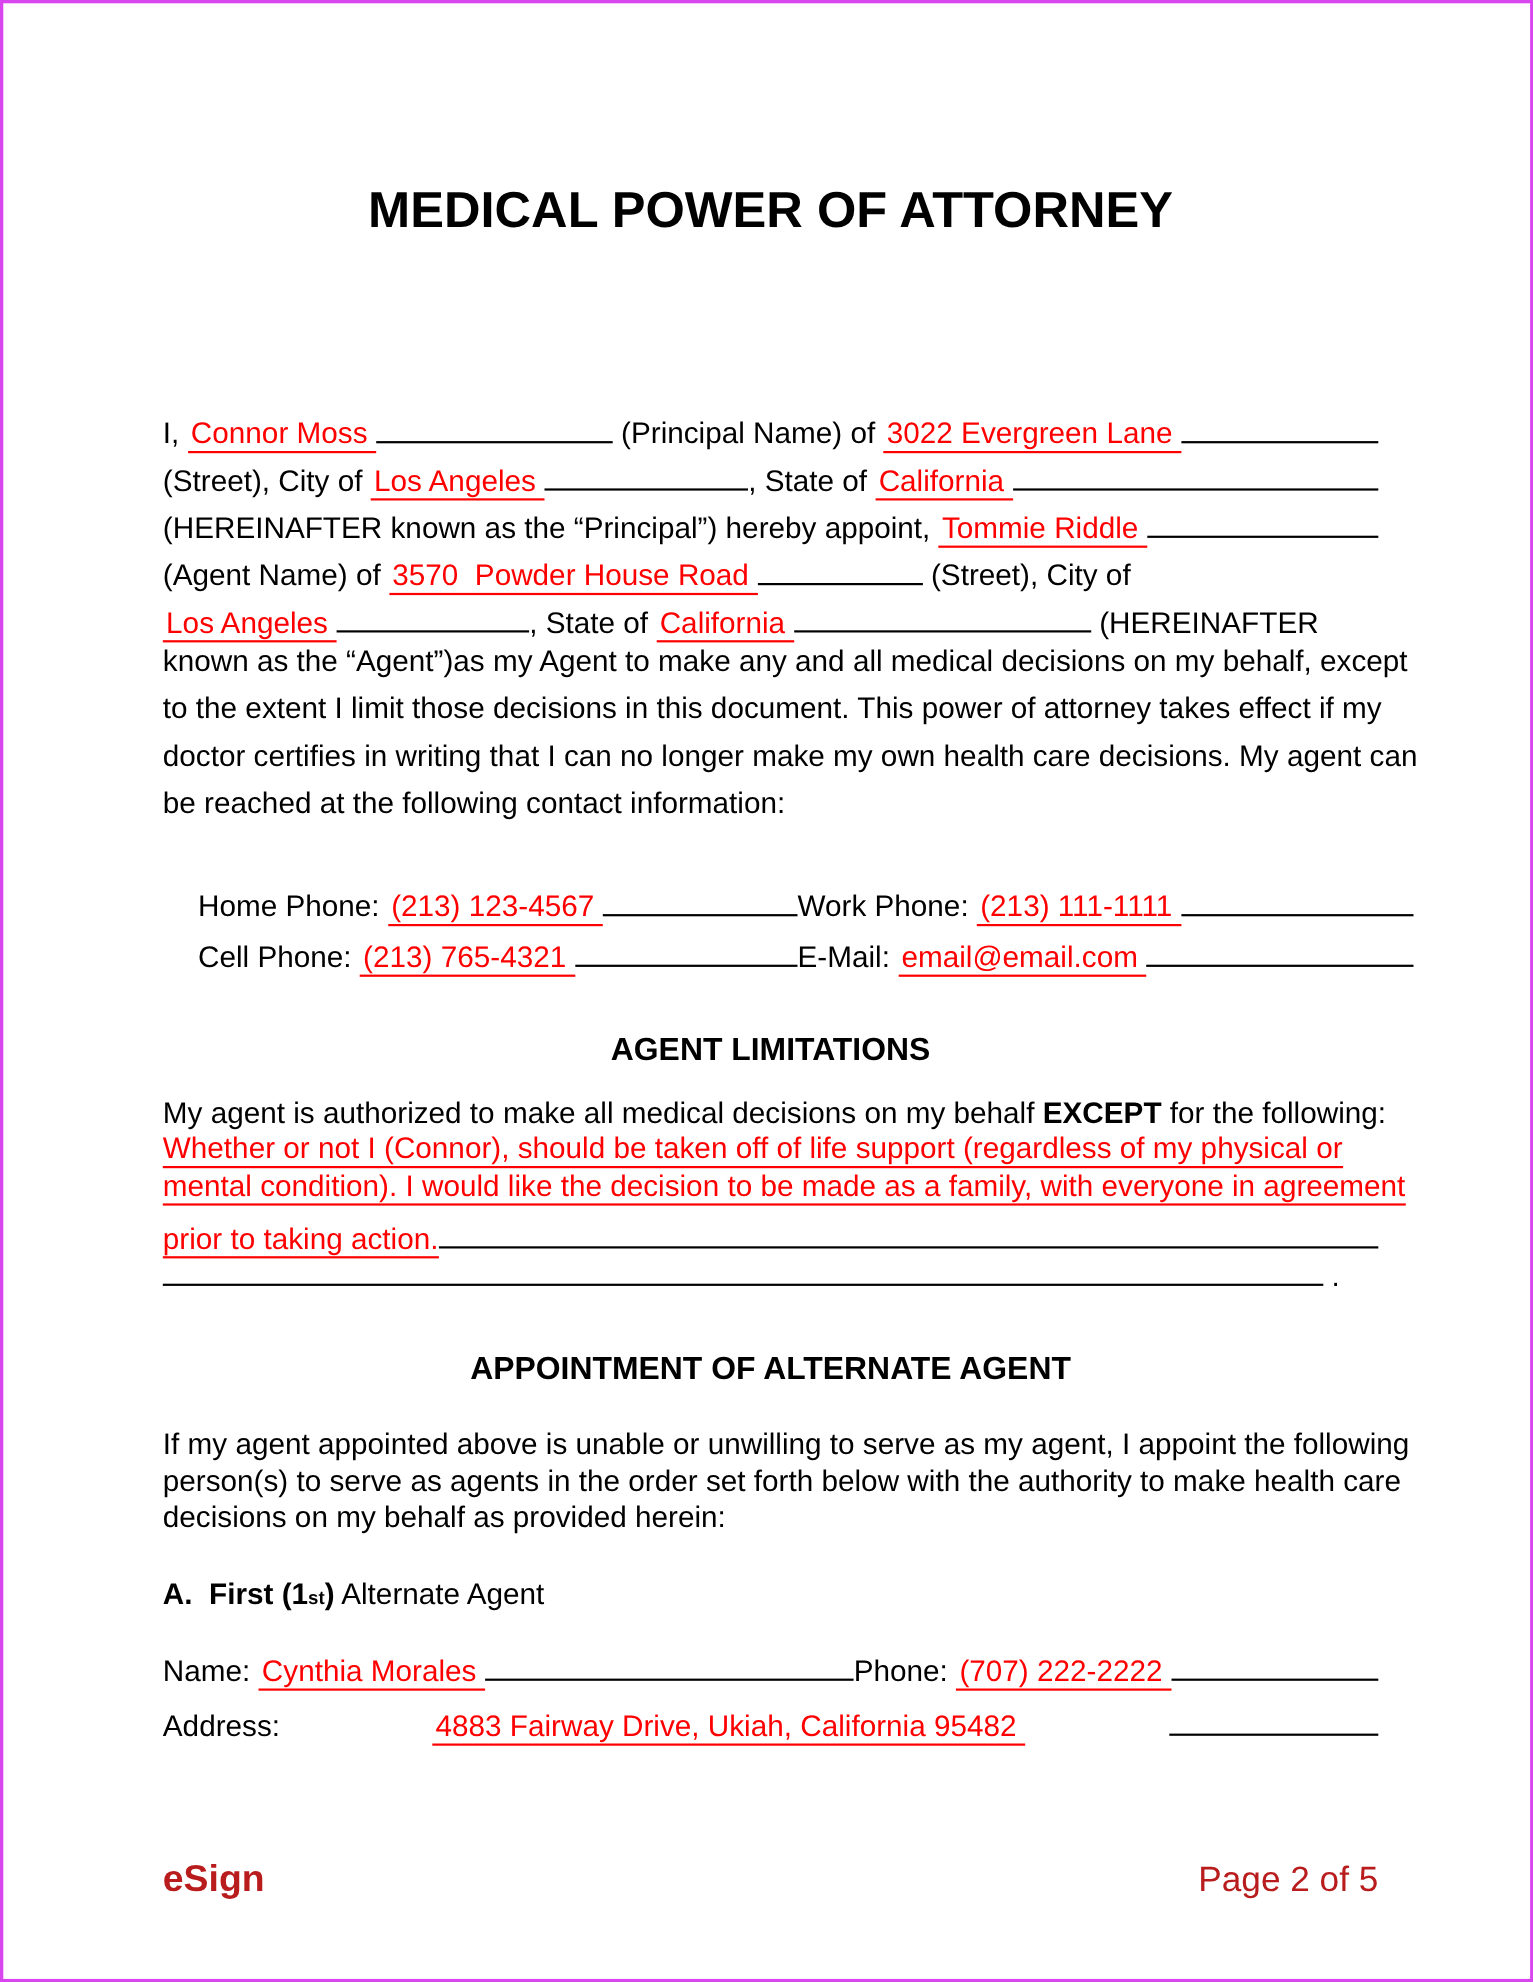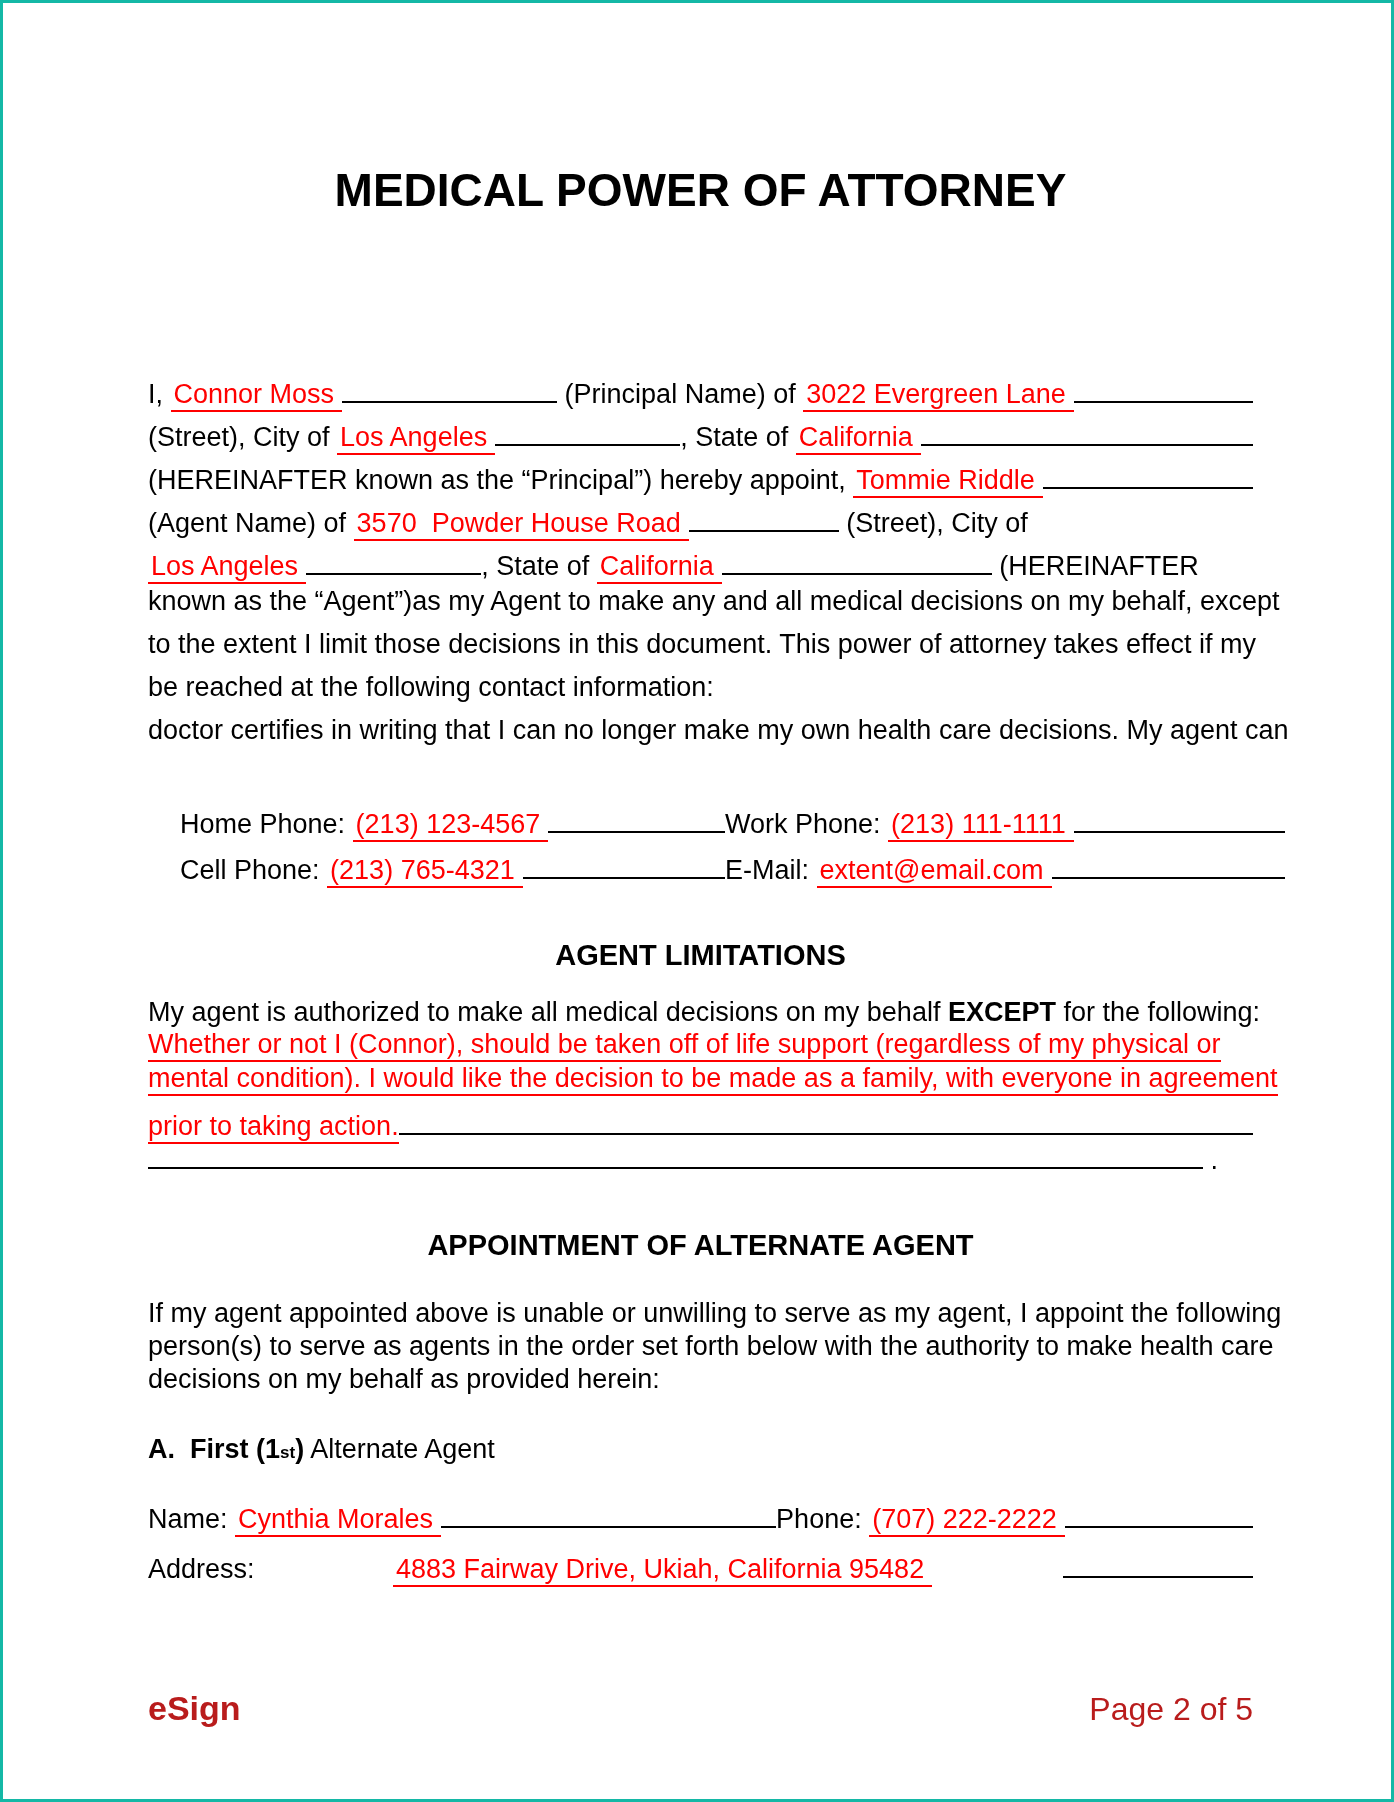--- a/index.html
+++ b/index.html
@@ -1,21 +1,21 @@
 <!DOCTYPE html>
 <html><head>
 <meta charset="utf-8">
 <style>
   html,body { margin:0; padding:0; background:#ffffff; }
   .page {
     position:relative;
     width:1394px; height:1802px;
     box-sizing:border-box;
     background:#ffffff;
-    border:3px solid #14b8a6;
+    border:3px solid #d946ef;
     font-family:"Liberation Sans","DejaVu Sans",sans-serif;
     color:#000;
     overflow:hidden;
   }
   .abs { position:absolute; left:145px; width:1105px; }
   .heading {
     text-align:center; font-weight:700; font-size:29px; white-space:pre;
   }
   .doc-title {
     text-align:center; font-weight:700; font-size:46px; white-space:pre; letter-spacing:0;
@@ -76,39 +76,39 @@
       <span>(HEREINAFTER known as the “Principal”) hereby appoint, </span><span class="fill">Tommie Riddle</span><div class="blank grow"></div>
     </div>
     <div class="row">
       <span>(Agent Name) of </span><span class="fill">3570  Powder House Road</span><div class="blank" style="flex-basis:150px;"></div><span> (Street), City of</span>
     </div>
     <div class="row">
       <span class="fill">Los Angeles</span><div class="blank" style="flex-basis:175px;"></div><span>, State of </span><span class="fill">California</span><div class="blank" style="flex-basis:270px;"></div><span> (HEREINAFTER</span>
     </div>
     <div class="row"><span>known as the “Agent”)as my Agent to make any and all medical decisions on my behalf, except</span></div>
     <div class="row"><span>to the extent I limit those decisions in this document. This power of attorney takes effect if my</span></div>
+    <div class="row"><span>doctor certifies in writing that I can no longer make my own health care decisions. My agent can</span></div>
     <div class="row"><span>be reached at the following contact information:</span></div>
-    <div class="row"><span>doctor certifies in writing that I can no longer make my own health care decisions. My agent can</span></div>
   </div>
 
   <div class="abs" style="top:792px;margin-left:32px;">
     <div class="row c46">
       <div class="col" style="width:545px;">
         <span>Home Phone: </span><span class="fill">(213) 123-4567</span><div class="blank grow"></div>
       </div>
       <div class="col" style="flex:1;">
         <span>Work Phone: </span><span class="fill">(213) 111-1111</span><div class="blank grow"></div>
       </div>
     </div>
     <div class="row c46">
       <div class="col" style="width:545px;">
         <span>Cell Phone: </span><span class="fill">(213) 765-4321</span><div class="blank grow"></div>
       </div>
       <div class="col" style="flex:1;">
-        <span>E-Mail: </span><span class="fill">extent@email.com</span><div class="blank grow"></div>
+        <span>E-Mail: </span><span class="fill">email@email.com</span><div class="blank grow"></div>
       </div>
     </div>
   </div>
 
   <div class="abs heading" style="top:936px;">AGENT LIMITATIONS</div>
 
   <div class="abs" style="top:992px;">
     <div class="row tight">
       <span>My agent is authorized to make all medical decisions on my behalf </span><span class="except">EXCEPT</span><span> for the following:</span>
     </div>

